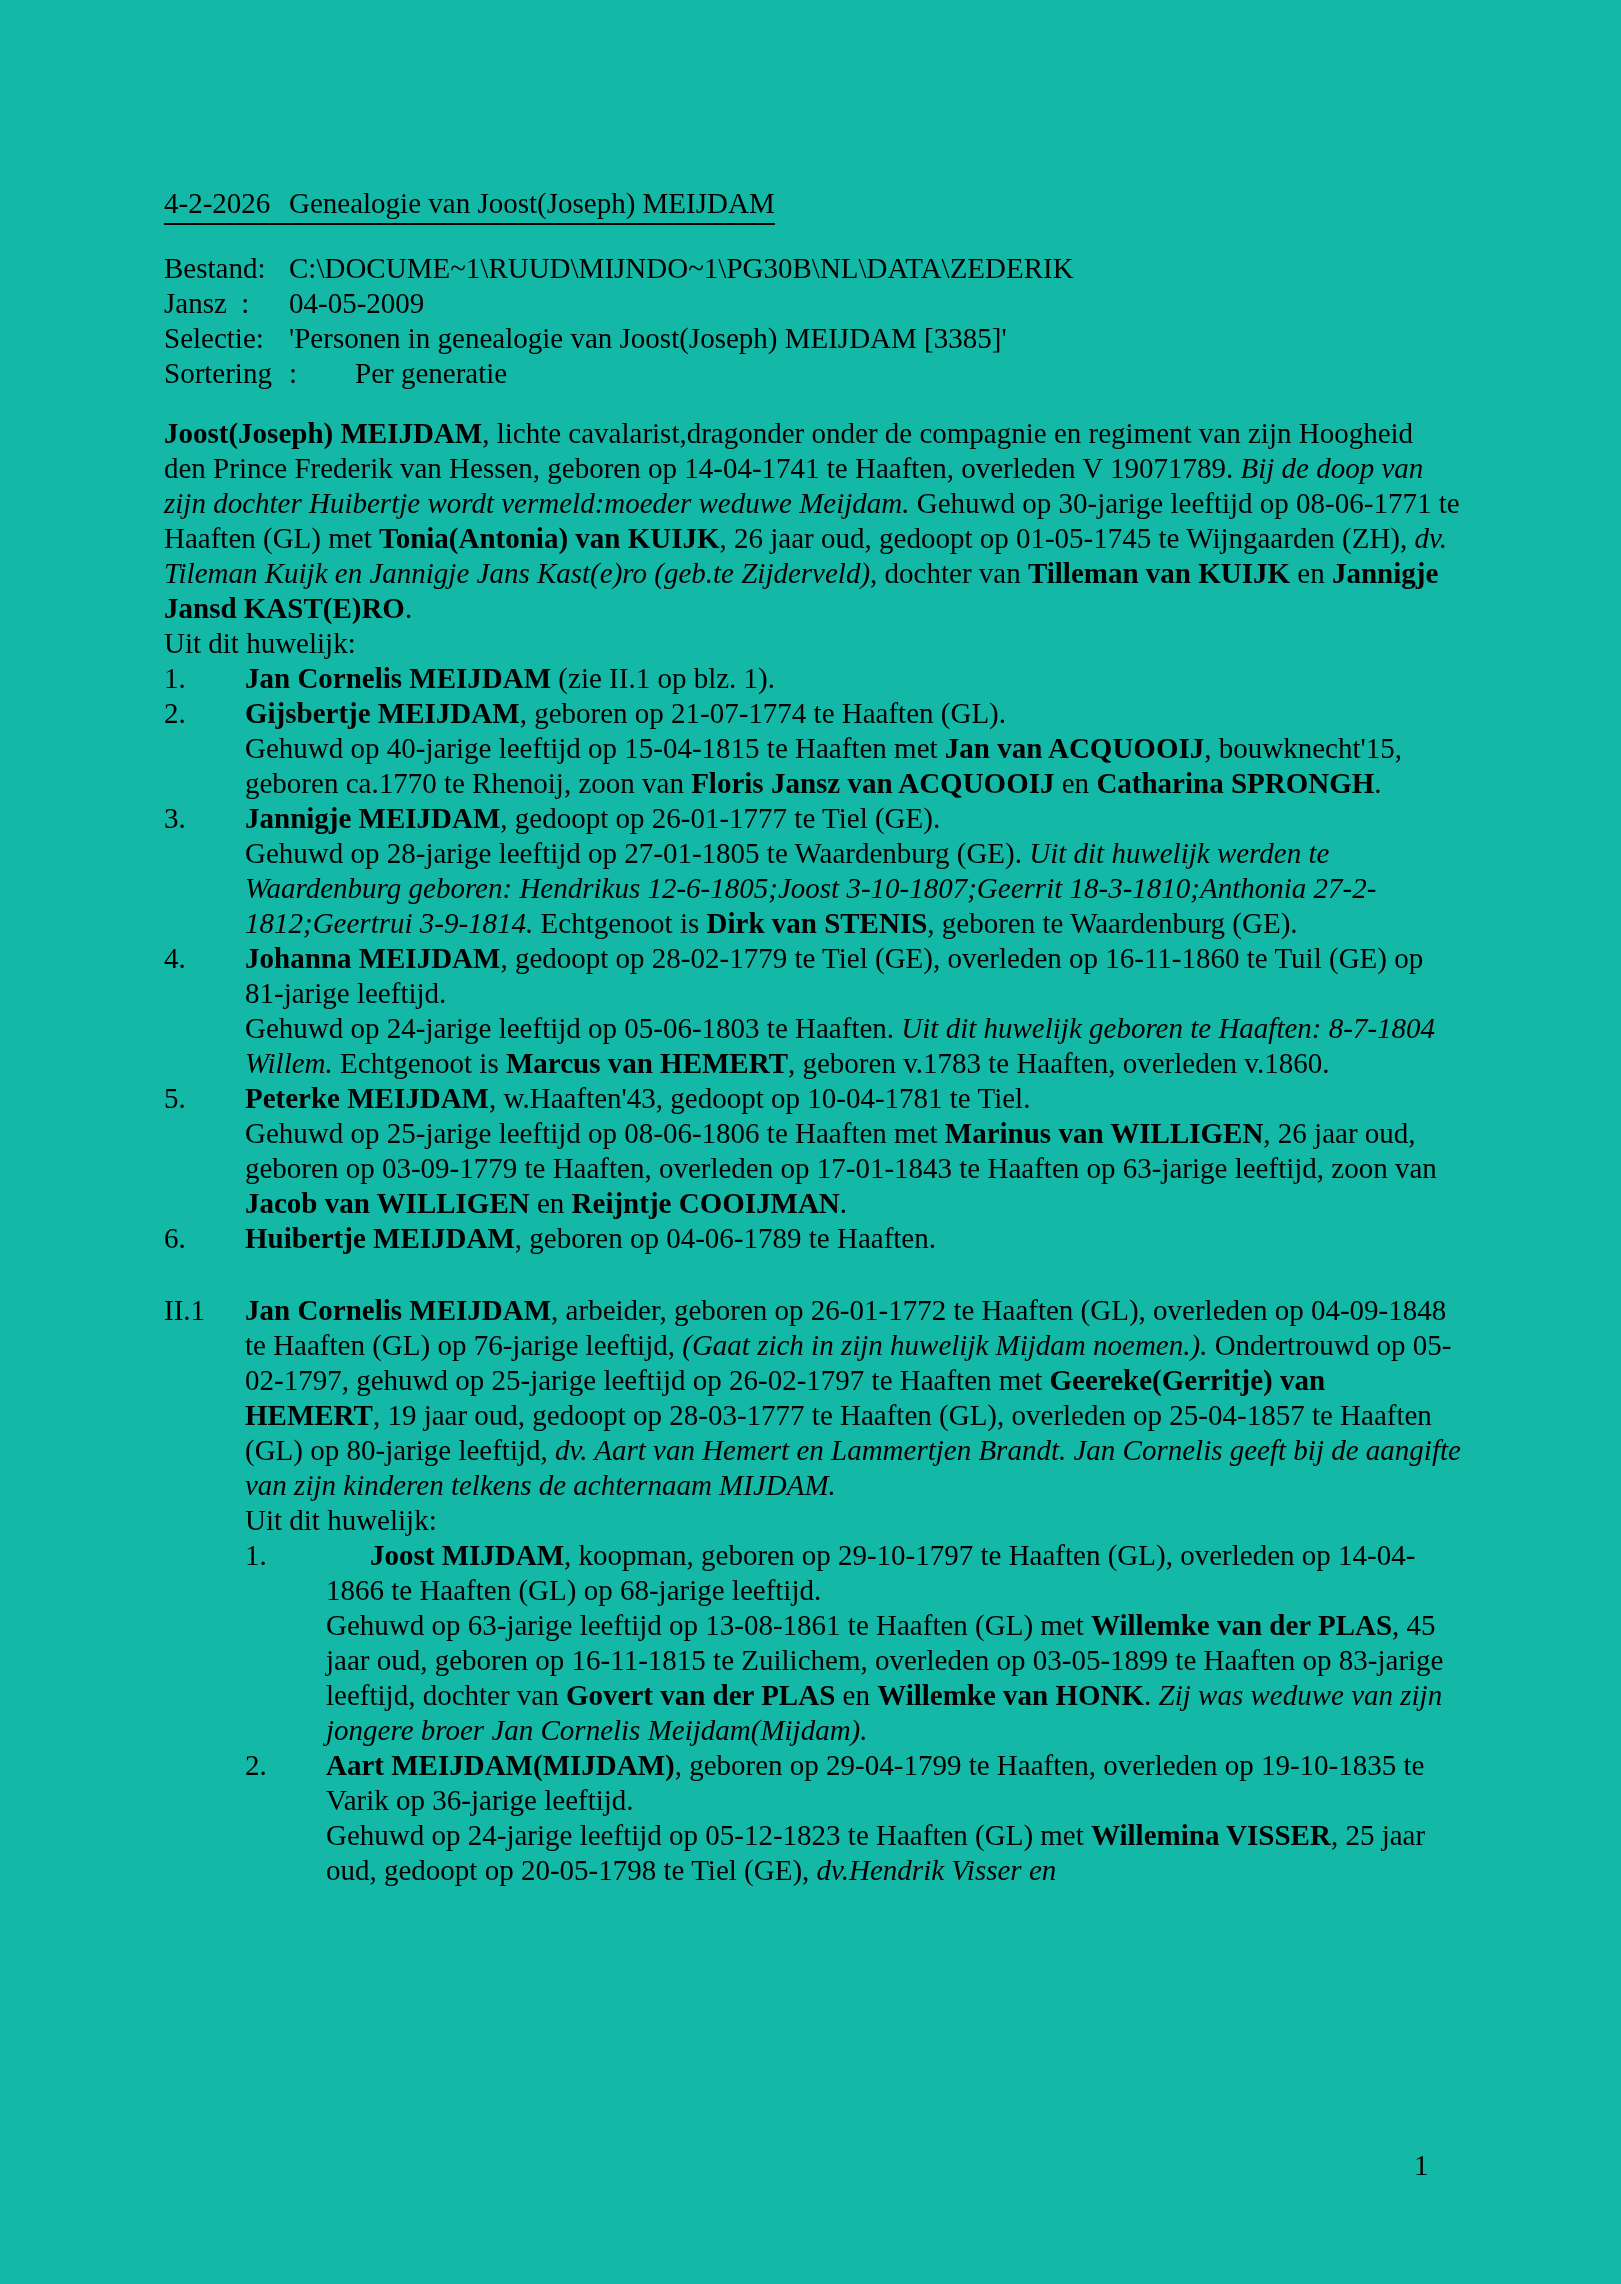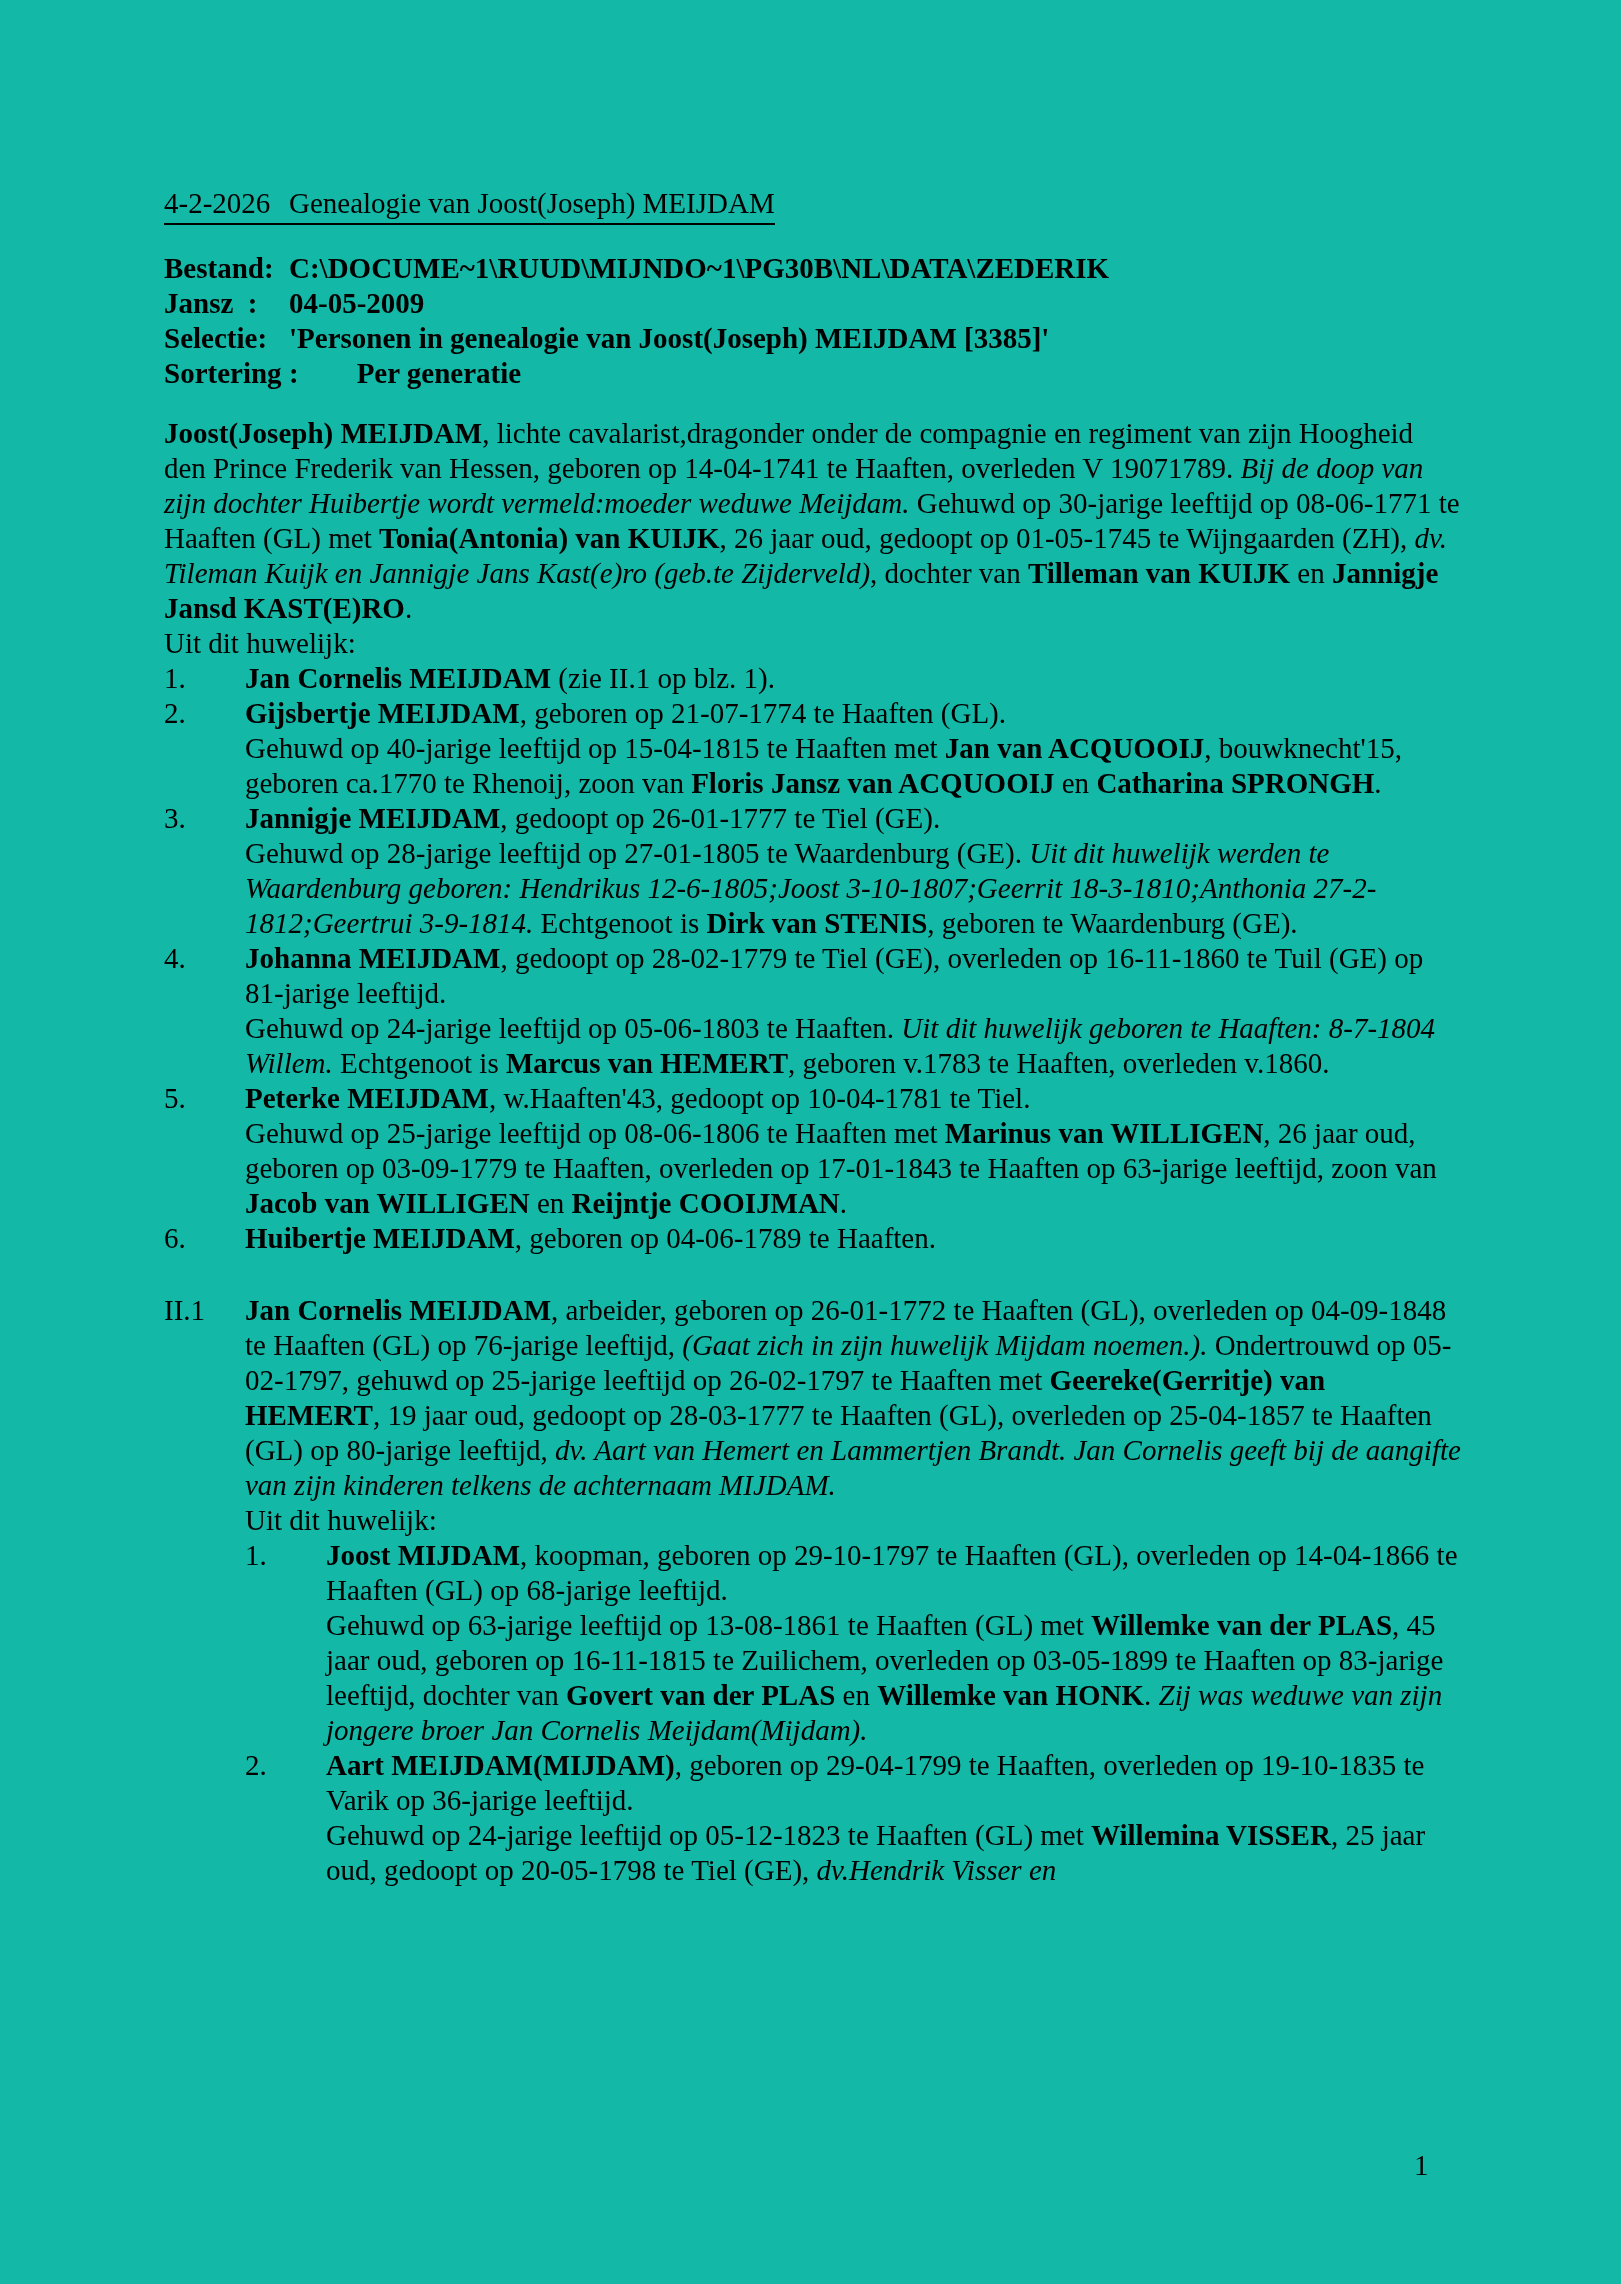--- a/index.html
+++ b/index.html
@@ -20,21 +20,21 @@
     left: 164px;
     top: 186px;
     width: 1297px;
   }
   .header-inner {
     display: inline-block;
     border-bottom: 2.9px solid #000;
     padding-bottom: 2px;
   }
   .hdr-date { display: inline-block; width: 125px; }
-  .meta { margin-top: 25.5px; font-weight: bold; }
+  .meta { margin-top: 25.5px; }
   .meta-row { display: flex; }
   .meta-label { flex: 0 0 125px; width: 125px; white-space: pre-wrap; }
   .meta-value { flex: 1; white-space: pre-wrap; }
   .section { display: flex; margin-top: 25.5px; }
   .section.gen2 { margin-top: 37px; }
   .sec-num { flex: 0 0 81px; width: 81px; }
   .sec-body { flex: 1; }
   .child { display: flex; }
   .child-num { flex: 0 0 81px; width: 81px; }
   .child-body { flex: 1; }
@@ -125,21 +125,21 @@
 
     <div class="section gen2">
       <div class="sec-num">II.1</div>
       <div class="sec-body">
         <div class="para"><span style="font-weight: bold;">Jan Cornelis MEIJDAM</span><span>, arbeider, geboren op 26-01-1772 te Haaften (GL), overleden op 04-09-1848 te Haaften (GL) op 76-jarige leeftijd, </span><span style="font-style: italic;">(Gaat zich in zijn huwelijk Mijdam noemen.).</span><span> Ondertrouwd op 05-02-1797, gehuwd op 25-jarige leeftijd op 26-02-1797 te Haaften met </span><span style="font-weight: bold;">Geereke(Gerritje) van HEMERT</span><span>, 19 jaar oud, gedoopt op 28-03-1777 te Haaften (GL), overleden op 25-04-1857 te Haaften (GL) op 80-jarige leeftijd, </span><span style="font-style: italic;">dv. Aart van Hemert en Lammertjen Brandt. Jan Cornelis geeft bij de aangifte van zijn kinderen telkens de achternaam MIJDAM.</span></div>
         <div class="para">Uit dit huwelijk:</div>
 
         <div class="child">
           <div class="child-num">1.</div>
           <div class="child-body">
-            <div class="para"><span style="font-weight: bold;">Joost MIJDAM</span><span>, koopman, geboren op 29-10-1797 te Haaften (GL), overleden op 14-04-1866 te Haaften (GL) op 68-jarige leeftijd.</span></div>
+            <div class="para"><span style="font-weight: bold; margin-left: 44px;">Joost MIJDAM</span><span>, koopman, geboren op 29-10-1797 te Haaften (GL), overleden op 14-04-1866 te Haaften (GL) op 68-jarige leeftijd.</span></div>
             <div class="para"><span>Gehuwd op 63-jarige leeftijd op 13-08-1861 te Haaften (GL) met </span><span style="font-weight: bold;">Willemke van der PLAS</span><span>, 45 jaar oud, geboren op 16-11-1815 te Zuilichem, overleden op 03-05-1899 te Haaften op 83-jarige leeftijd, dochter van </span><span style="font-weight: bold;">Govert van der PLAS</span><span> en </span><span style="font-weight: bold;">Willemke van HONK</span><span>. </span><span style="font-style: italic;">Zij was weduwe van zijn jongere broer Jan Cornelis Meijdam(Mijdam).</span></div>
           </div>
         </div>
 
         <div class="child">
           <div class="child-num">2.</div>
           <div class="child-body">
             <div class="para"><span style="font-weight: bold;">Aart MEIJDAM(MIJDAM)</span><span>, geboren op 29-04-1799 te Haaften, overleden op 19-10-1835 te Varik op 36-jarige leeftijd.</span></div>
             <div class="para"><span>Gehuwd op 24-jarige leeftijd op 05-12-1823 te Haaften (GL) met </span><span style="font-weight: bold;">Willemina VISSER</span><span>, 25 jaar oud, gedoopt op 20-05-1798 te Tiel (GE), </span><span style="font-style: italic;">dv.Hendrik Visser en</span></div>
           </div>

